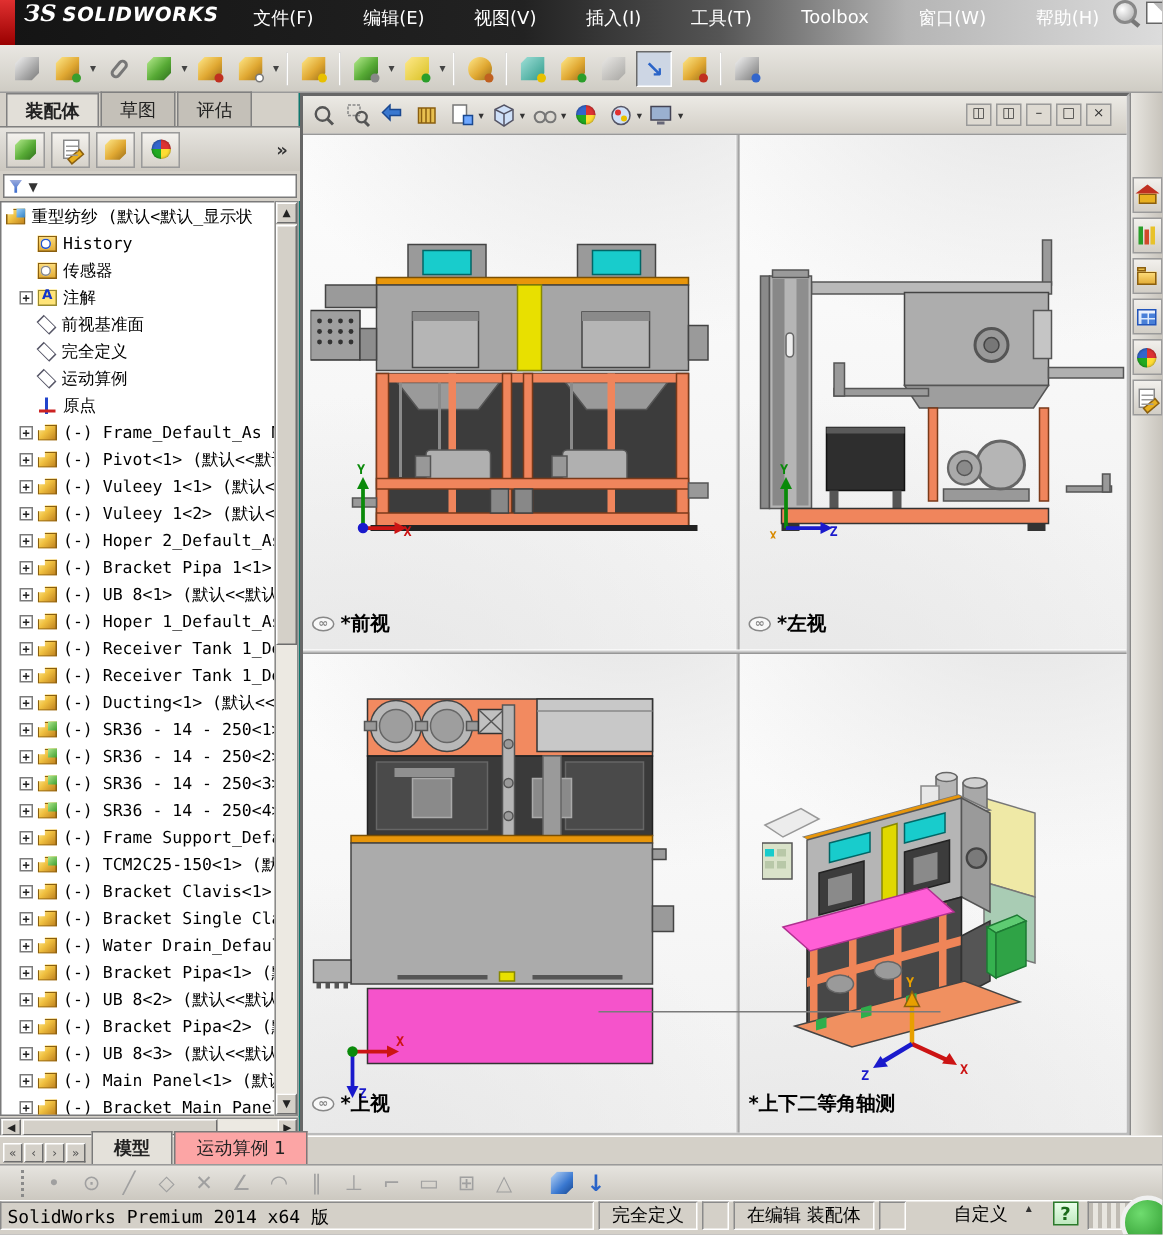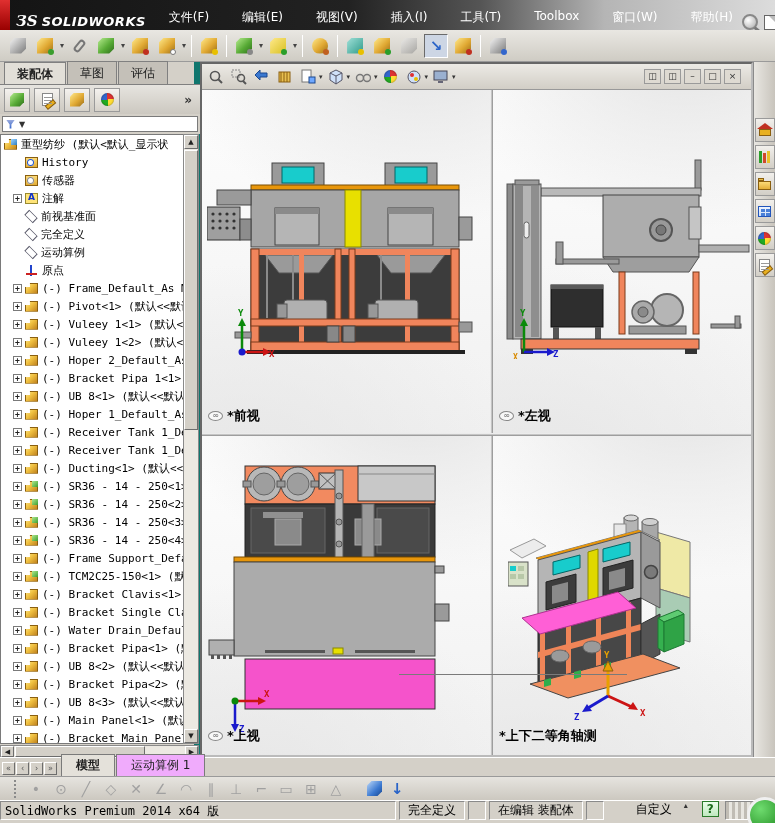--- a/index.html
+++ b/index.html
@@ -1,19 +1,19 @@
 <!DOCTYPE html>
 <html><head>
 <meta charset="utf-8">
 <style>
 *{margin:0;padding:0;box-sizing:border-box}
 body{background:#888}
 .screen{position:relative;width:775px;height:823px;overflow:hidden;background:#d4d0c8;font-family:"DejaVu Sans",sans-serif;font-size:12px}
 
-.titlebar{position:absolute;left:0;top:0;width:775px;height:30px;background:linear-gradient(to right,#141414 0%,#222 45%,#555 62%,#b5b5b5 78%,#dcdcdc 100%);display:flex;align-items:flex-end;color:#fff}
+.titlebar{position:absolute;left:0;top:0;width:775px;height:30px;background:linear-gradient(to right,#141414 0%,#222 45%,#555 62%,#b5b5b5 78%,#dcdcdc 100%);display:flex;align-items:flex-start;color:#fff}
 .redblock{width:10px;height:30px;background:linear-gradient(#e03030,#900);flex:none}
 .logo{display:flex;align-items:baseline;gap:4px;padding:0 14px 0 6px;flex:none}
 .logo .mark{font:italic bold 15px "DejaVu Serif",serif;color:#fff}
 .logo .name{font:italic bold 13px "DejaVu Sans",sans-serif;letter-spacing:.5px}
 .menus{display:flex;gap:15px;flex:none}
 .menu-item{padding:4px 9px;color:#fff;cursor:default;white-space:nowrap}
 .tb-right{margin-left:auto;display:flex;align-items:center;gap:6px;padding-right:8px;color:#333}
 .jewel{width:16px;height:16px;border-radius:50%;border:2px solid #888;background:radial-gradient(circle at 35% 35%,#fff,#aaa);position:relative}
 .jewel::after{content:"";position:absolute;right:-4px;bottom:-3px;width:6px;height:3px;background:#777;transform:rotate(40deg)}
 .docicon{width:12px;height:15px;background:#fff;border:1px solid #666;position:relative}
@@ -31,21 +31,21 @@
 .cube{width:16px;height:16px;background:linear-gradient(135deg,#ffe98a,#e0a832 55%,#9a6d18);clip-path:polygon(30% 0,100% 0,100% 70%,70% 100%,0 100%,0 30%)}
 .cube.green{background:linear-gradient(135deg,#b6ec8e,#57aa35 55%,#2e6e1c)}
 .cube.gray{background:linear-gradient(135deg,#f2f2f2,#a8a8a8 60%,#787878)}
 .cube.teal{background:linear-gradient(135deg,#9fe0d8,#2e9a8a)}
 .dot-acc{position:absolute;right:2px;bottom:2px;width:6px;height:6px;border-radius:50%}
 .clip{width:7px;height:14px;border:2px solid #777;border-radius:5px;transform:rotate(40deg)}
 .bluearrow{font-size:15px;color:#2a64c8;font-weight:bold}
 
 .main{position:absolute;left:0;top:62px;width:775px;height:695px}
 
-.lpanel{position:absolute;left:0;top:0;width:200px;height:695px;background:#d4d0c8;border-right:6px solid #0f766e}
+.lpanel{position:absolute;left:0;top:0;width:200px;height:695px;background:#d4d0c8;border-right:1px solid #0f766e}
 .cmdtabs{position:absolute;left:0;top:0;height:22px;display:flex;align-items:flex-end;padding-left:4px;gap:1px}
 .cmdtab{padding:3px 12px 2px;border:1px solid #808080;border-bottom:none;background:#c4c0b8;font-size:12px;color:#222;white-space:nowrap}
 .cmdtab.active{background:#e2dfd8;font-weight:bold;position:relative;top:1px}
 .pico-row{position:absolute;left:0;top:22px;width:200px;height:30px;border-top:1px solid #808080;background:linear-gradient(#e6e4df,#cuc);display:flex;align-items:center;gap:4px;padding-left:4px;background:linear-gradient(#e6e4df,#ccc8c0)}
 .pico{width:26px;height:24px;border:1px solid #9a9a9a;background:linear-gradient(#f4f2ee,#d6d2ca);display:flex;align-items:center;justify-content:center;position:relative}
 .chev{margin-left:auto;padding-right:8px;color:#333;font-weight:bold}
 .filter-row{position:absolute;left:0;top:52px;width:200px;height:20px;background:#d4d0c8;display:flex;align-items:center;padding:0 2px}
 .filter-box{flex:1;height:16px;background:#fff;border:1px solid #7a7a7a;display:flex;align-items:center;gap:4px;padding-left:3px}
 .funnel{width:9px;height:9px;background:linear-gradient(#9ad,#36c);clip-path:polygon(0 0,100% 0,60% 55%,60% 100%,40% 100%,40% 55%)}
 .tree{position:absolute;left:0;top:72px;width:183px;height:610px;background:#fff;border:1px solid #7a7a7a;border-right:none;overflow:hidden;font-family:"DejaVu Sans Mono",monospace}
@@ -103,21 +103,21 @@
 .palette{width:13px;height:11px;border:1px solid #2255bb;background:linear-gradient(#eef4ff,#cfe0f8);position:relative}
 .palette::before{content:"";position:absolute;left:2px;top:2px;width:4px;height:3px;background:#4a80d8;box-shadow:5px 0 #4a80d8,0 4px #4a80d8,5px 4px #4a80d8}
 .sphere{width:13px;height:13px;border-radius:50%;background:conic-gradient(#d33 0 25%,#fd3 25% 50%,#2a2 50% 75%,#36c 75% 100%);box-shadow:inset 0 0 2px rgba(0,0,0,.5)}
 .propsheet{width:11px;height:13px;background:#fff;border:1px solid #888;position:relative}
 .propsheet::after{content:"";position:absolute;left:1px;top:3px;width:8px;height:1px;background:#999;box-shadow:0 3px #999,0 6px #999}
 .propsheet::before{content:"";position:absolute;right:-3px;bottom:-1px;width:9px;height:3px;background:#e8b020;transform:rotate(-40deg);box-shadow:0 0 0 1px #8a5f10}
 
 .bottomtabs{position:absolute;left:0;top:757px;width:775px;height:19px;background:#d4d0c8;border-top:1px solid #fff;display:flex;align-items:flex-end}
 .navbtns{display:flex;gap:1px;padding:0 4px 1px 2px}
 .navbtn{width:13px;height:13px;border:1px solid;border-color:#fff #6d6d6d #6d6d6d #fff;background:#d4d0c8;font-size:8px;line-height:11px;text-align:center;color:#555}
-.mtab{padding:2px 14px;border:1px solid #7a7a7a;border-bottom:none;background:#f0abfc;font-size:12px;color:#222;white-space:nowrap}
+.mtab{padding:2px 14px;border:1px solid #7a7a7a;border-bottom:none;background:#fca5a5;font-size:12px;color:#222;white-space:nowrap}
 .mtab.active{background:#e4e1da;font-weight:bold}
 
 .sketchbar{position:absolute;left:0;top:776px;width:775px;height:24px;background:linear-gradient(#e6e4df,#ccc8c0);border-top:1px solid #9a9a9a;display:flex;align-items:center;gap:9px;padding-left:14px}
 .grip{width:3px;height:18px;border-left:2px dotted #8a8a8a;margin-right:2px}
 .sk-ico{color:#a0a0a0;font-size:14px;width:16px;text-align:center}
 .sk-cube{width:15px;height:15px;background:linear-gradient(135deg,#bcd8f8,#3a78d0 60%,#1a4890);clip-path:polygon(30% 0,100% 0,100% 70%,70% 100%,0 100%,0 30%);margin-left:14px}
 .sk-arrow{color:#2a64c8;font-size:15px;font-weight:bold}
 
 .statusbar{position:absolute;left:0;top:800px;width:775px;height:23px;background:#d4d0c8;border-top:1px solid #fff;display:flex;align-items:flex-start;font-size:12px;color:#000}
 .sb-product{padding-left:4px;border:1px solid;border-color:#8a8a8a #fff #fff #8a8a8a;height:19px;line-height:18px;flex:0 0 396px;font-family:"DejaVu Sans Mono",monospace;font-size:12px}

